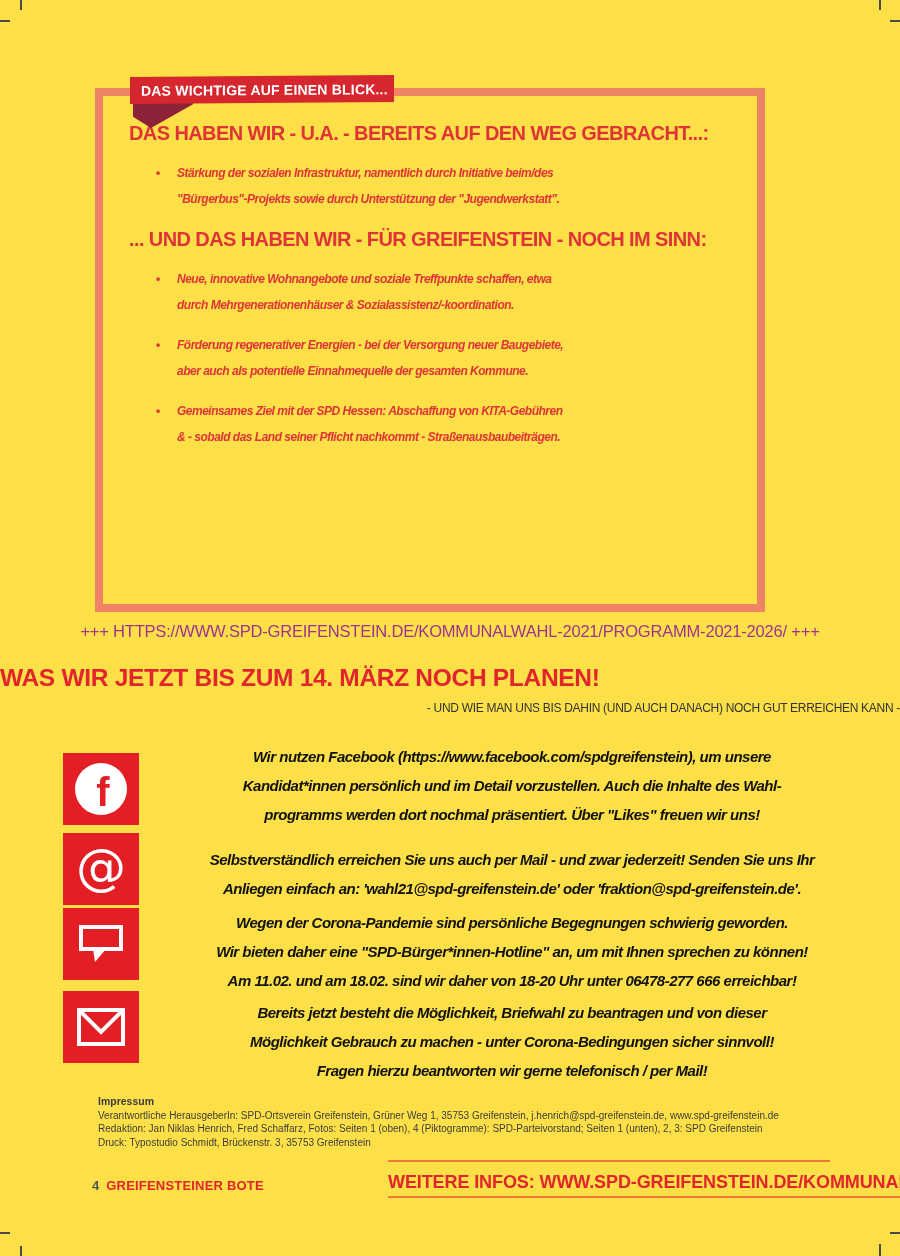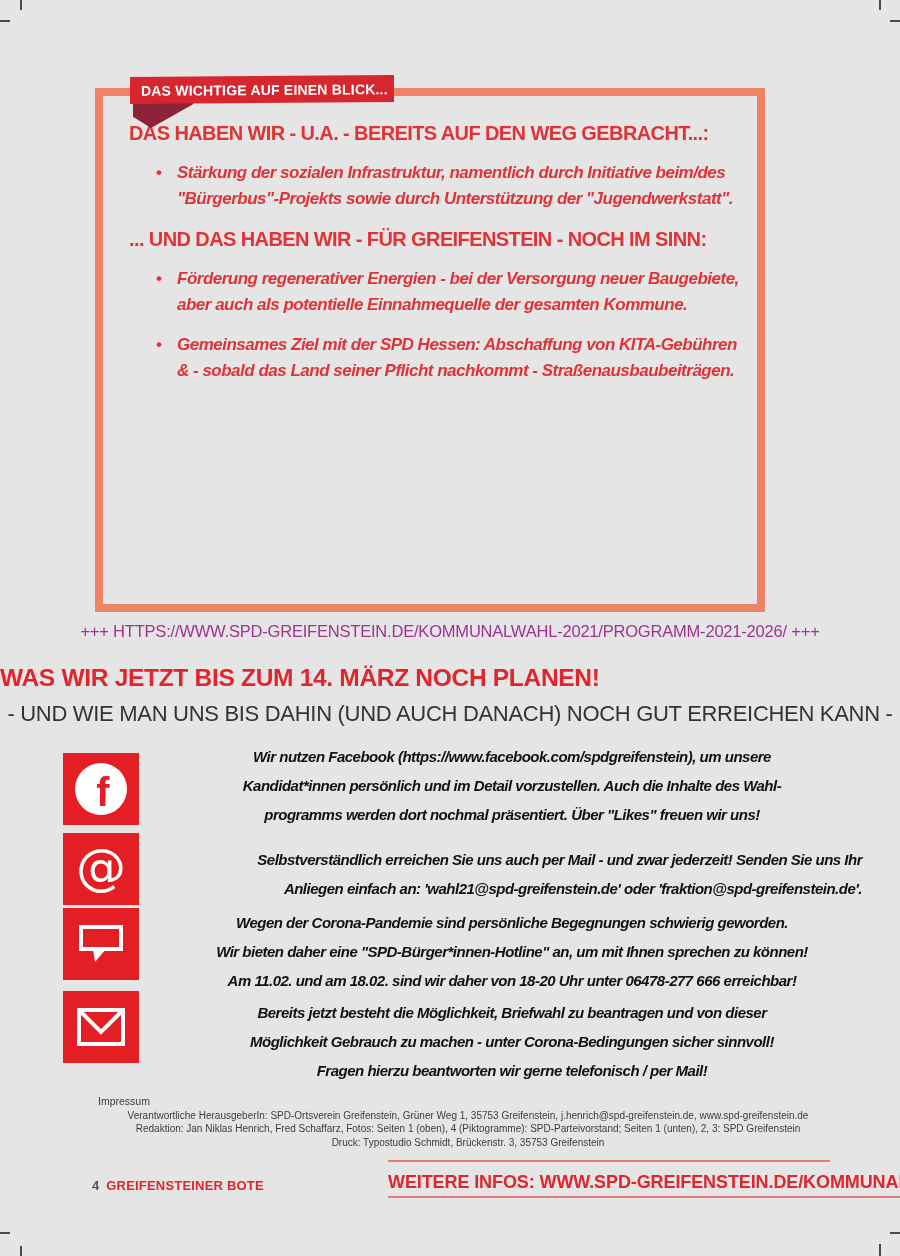--- a/index.html
+++ b/index.html
@@ -1,16 +1,16 @@
 <!DOCTYPE html>
 <html><head>
 <meta charset="utf-8">
 <style>
   html,body{margin:0;padding:0;background:#ffffff;}
-  .page{position:relative;width:900px;height:1256px;background:#e5e5e5;overflow:hidden;
+  .page{position:relative;width:900px;height:1256px;background:#fde047;overflow:hidden;
         font-family:"Liberation Sans", sans-serif;}
 
   
   .cm{position:absolute;background:#4a4a4a;}
   .cm-tl-v{left:20px;top:0;width:2px;height:10px;}
   .cm-tl-h{left:0;top:20px;width:10px;height:2px;}
   .cm-tr-v{right:19px;top:0;width:2px;height:10px;}
   .cm-tr-h{right:0;top:20px;width:10px;height:2px;}
   .cm-bl-v{left:20px;bottom:0;width:2px;height:10px;}
   .cm-bl-h{left:0;bottom:22px;width:10px;height:2px;}
@@ -26,49 +26,49 @@
           clip-path:polygon(0 0,100% 0,100% 12%,30% 100%,0 58%);z-index:2;}
 
   
   .main-box{position:absolute;left:95px;top:88px;width:670px;height:524px;
           border:8px solid #ef8365;box-sizing:border-box;padding:26px 18px 0 26px;z-index:1;}
   .box-heading{color:#e03338;font-weight:bold;font-size:20px;letter-spacing:-0.6px;
           margin:0 0 15px 0;white-space:nowrap;}
   .box-heading.second{margin-top:4px;}
   .bullets{list-style:none;margin:0 0 16px 0;padding:0;}
   .bullets li{position:relative;padding-left:48px;color:#e03338;font-weight:bold;font-style:italic;
-          font-size:17px;line-height:26px;letter-spacing:-0.5px;white-space:pre-line;margin-bottom:14px;}
+          font-size:12px;line-height:26px;letter-spacing:-0.5px;white-space:pre-line;margin-bottom:14px;}
   .bullets li::before{content:"\2022";position:absolute;left:27px;top:0;font-style:normal;}
 
   .program-link{position:absolute;left:0;top:622px;width:100%;text-align:center;
           color:#9e3390;font-size:16.5px;letter-spacing:-0.2px;}
 
   .section-title{position:absolute;left:0;top:664px;width:100%;text-align:left;
           color:#e2242c;font-weight:bold;font-size:24.5px;letter-spacing:-0.3px;}
-  .section-subtitle{position:absolute;left:0;top:701px;width:100%;text-align:center;
-          color:#333333;font-size:22px;letter-spacing:-0.3px;}
+  .section-subtitle{position:absolute;left:0;top:701px;width:100%;text-align:right;
+          color:#333333;font-size:12px;letter-spacing:-0.3px;}
 
   
   .icon-box{position:absolute;left:63px;width:76px;height:72px;background:#e31e25;
           display:flex;align-items:center;justify-content:center;}
   .icon-fb{top:753px;} .icon-at{top:833px;} .icon-chat{top:908px;} .icon-mail{top:991px;}
   .fb-circle{width:52px;height:52px;border-radius:50%;background:#ffffff;
           display:flex;align-items:center;justify-content:center;overflow:hidden;}
   .fb-f{color:#e31e25;font-size:40px;font-weight:bold;transform:translate(2px,3px);}
   .at-glyph{color:#ffffff;font-size:50px;font-family:"DejaVu Sans", sans-serif;transform:translateY(-2px);}
 
   .contact-text{position:absolute;left:162px;width:700px;text-align:center;color:#111111;
           font-weight:bold;font-style:italic;font-size:15px;line-height:29px;
           letter-spacing:-0.5px;white-space:pre-line;}
-  .ct-1{top:742px;} .ct-2{top:845px;text-align:right;} .ct-3{top:908px;} .ct-4{top:998px;}
+  .ct-1{top:742px;} .ct-2{top:845px;} .ct-3{top:908px;} .ct-4{top:998px;}
 
   .impressum{position:absolute;left:98px;top:1095px;width:740px;color:#3c3c3c;
           font-size:10px;line-height:13.5px;}
-  .impressum-title{font-weight:normal;font-size:10.5px;}
-  .impressum-lines{white-space:pre-line;text-align:center;}
+  .impressum-title{font-weight:bold;font-size:10.5px;}
+  .impressum-lines{white-space:pre-line;}
 
   .footer-left{position:absolute;left:92px;top:1178px;font-size:13px;font-weight:bold;white-space:nowrap;}
   .page-num{color:#555555;margin-right:7px;}
   .pub-name{color:#e2242c;letter-spacing:0.2px;text-align:right;}
 
   .more-info{position:absolute;left:388px;top:1172px;width:460px;color:#e2242c;
           font-weight:bold;font-size:18px;letter-spacing:-0.1px;white-space:nowrap;}
   .rule{position:absolute;height:2px;background:rgba(226,36,44,0.55);}
   .rule-top{left:388px;top:1160px;width:442px;}
   .rule-bottom{left:388px;top:1196px;width:512px;}
@@ -93,20 +93,22 @@
   <div class="ribbon-fold"></div>
 
   <div class="main-box">
     <div class="box-heading">DAS HABEN WIR - U.A. - BEREITS AUF DEN WEG GEBRACHT...:</div>
     <ul class="bullets">
       <li>Stärkung der sozialen Infrastruktur, namentlich durch Initiative beim/des
 "Bürgerbus"-Projekts sowie durch Unterstützung der "Jugendwerkstatt".</li>
     </ul>
     <div class="box-heading second">... UND DAS HABEN WIR - FÜR GREIFENSTEIN - NOCH IM SINN:</div>
     <ul class="bullets">
+      <li>Neue, innovative Wohnangebote und soziale Treffpunkte schaffen, etwa
+durch Mehrgenerationenhäuser &amp; Sozialassistenz/-koordination.</li>
       <li>Förderung regenerativer Energien - bei der Versorgung neuer Baugebiete,
 aber auch als potentielle Einnahmequelle der gesamten Kommune.</li>
       <li>Gemeinsames Ziel mit der SPD Hessen: Abschaffung von KITA-Gebühren
 &amp; - sobald das Land seiner Pflicht nachkommt - Straßenausbaubeiträgen.</li>
     </ul>
   </div>
 
   <div class="program-link">+++ HTTPS://WWW.SPD-GREIFENSTEIN.DE/KOMMUNALWAHL-2021/PROGRAMM-2021-2026/ +++</div>
 
   <div class="section-title">WAS WIR JETZT BIS ZUM 14. MÄRZ NOCH PLANEN!</div>

